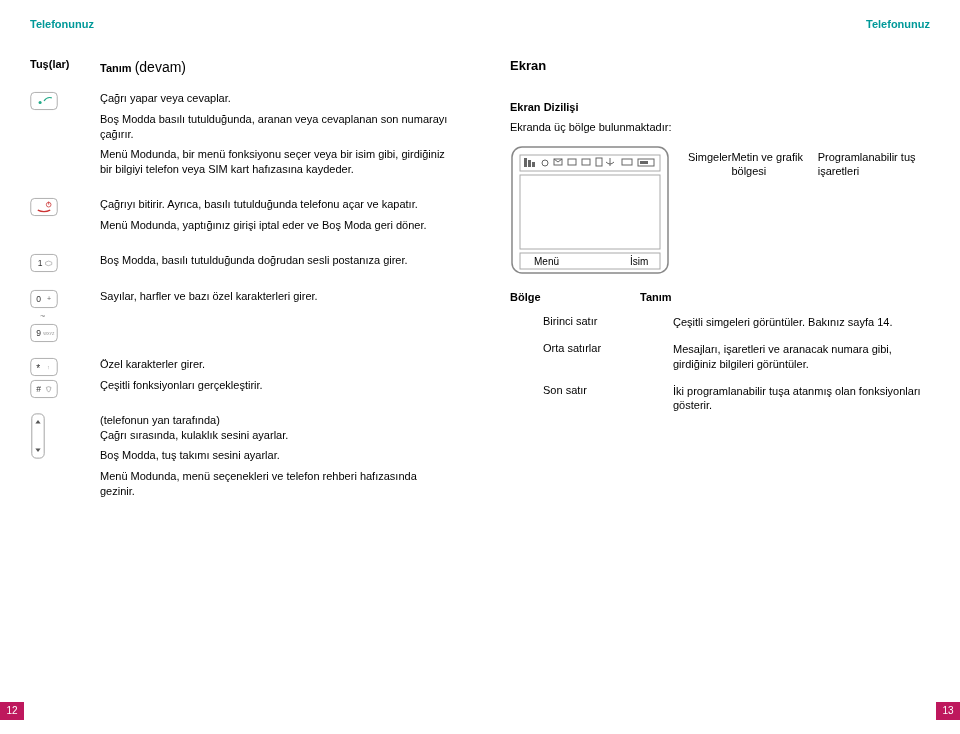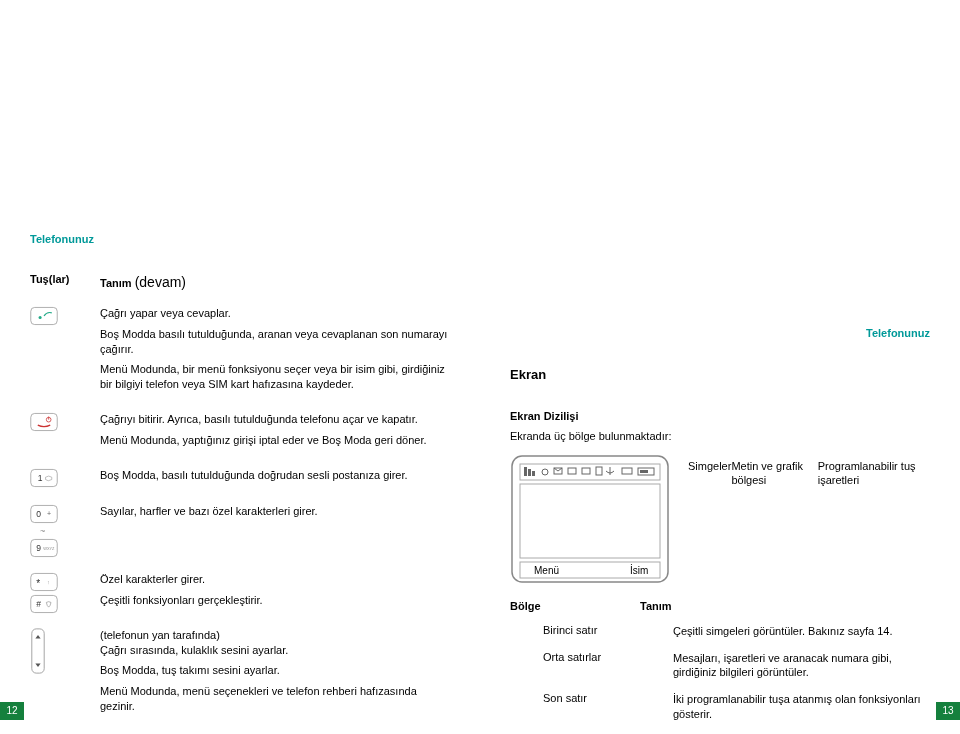--- a/index.html
+++ b/index.html
@@ -8,21 +8,20 @@
     font-size: 11px;
     background: #fff;
     width: 960px;
     height: 734px;
     position: relative;
     color: #000;
   }
   .page {
     display: flex;
     height: 100%;
-    align-items: flex-end;
   }
   .left-page, .right-page {
     flex: 1;
     padding: 18px 30px 0 30px;
     position: relative;
   }
   .page-header {
     color: #009999;
     font-weight: bold;
     font-size: 11px;
@@ -83,21 +82,21 @@
   .tcol1 { width: 130px; flex-shrink: 0; }
   .tcol2 { flex: 1; }
   .trow { display: flex; margin-bottom: 12px; margin-left: 33px; }
   .trow .tcol2 { line-height: 1.35; }
 
   .page-num {
     position: absolute;
     bottom: 14px;
     width: 24px;
     height: 18px;
-    background: #15803d;
+    background: #be185d;
     color: #fff;
     font-size: 10px;
     text-align: center;
     line-height: 18px;
   }
   .page-num-left { left: 0; }
   .page-num-right { right: 0; }
 </style>
 </head>
 <body>

